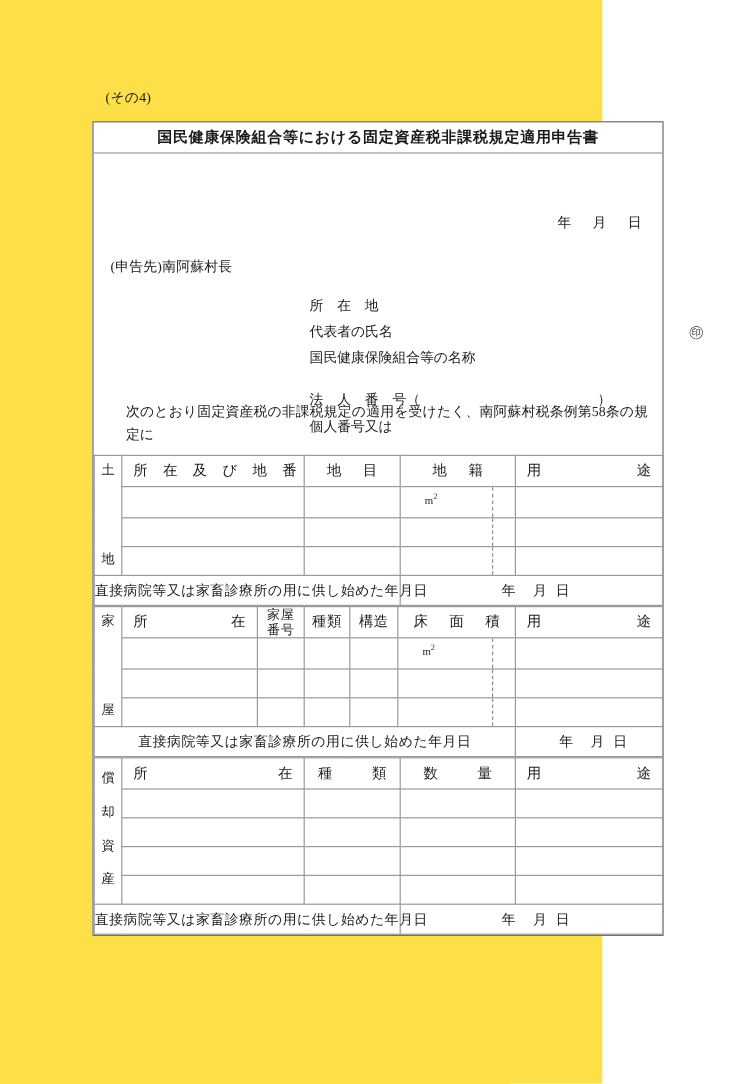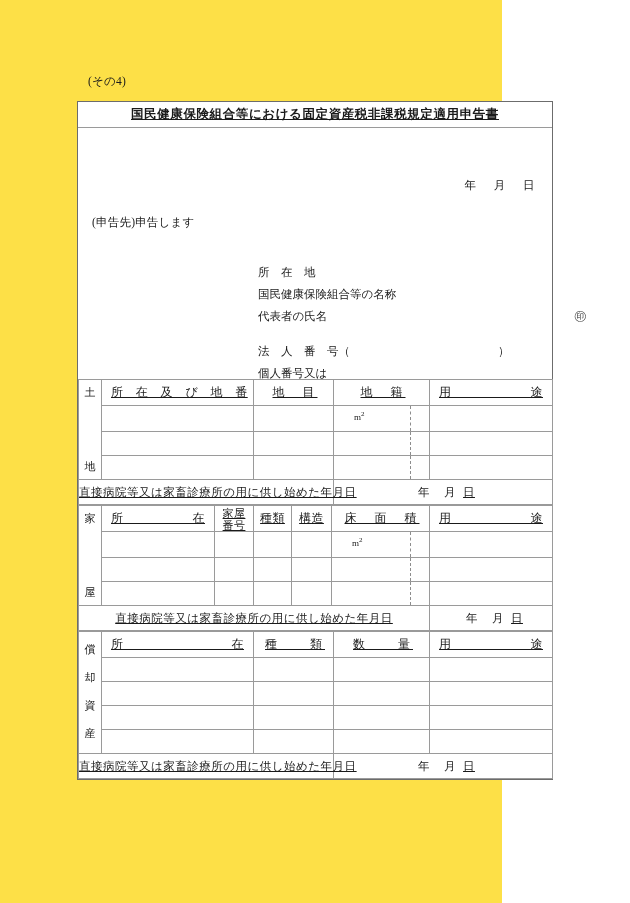--- a/index.html
+++ b/index.html
@@ -36,21 +36,20 @@
 
   
   .form-frame {
     position: absolute;
     left: 77px;
     top: 101px;
     width: 476px;
     border: 1px solid #6c6c6c;
     box-sizing: border-box;
     background: #fff;
-    text-decoration: underline;
   }
 
   
   .title-bar {
     border-bottom: 1px solid #9a9a9a;
     height: 25px;
     line-height: 25px;
     text-align: center;
     font-size: 12.5px;
     font-weight: bold;
@@ -79,21 +78,21 @@
     left: 14px;
     top: 87px;
     font-size: 11.5px;
     letter-spacing: 0.2px;
     white-space: nowrap;
   }
 
   .declarant {
     position: absolute;
     left: 180px;
-    top: 133px;
+    top: 116px;
     font-size: 11.5px;
     line-height: 22px;
     white-space: nowrap;
   }
   .declarant .row { position: relative; height: 22px; }
   .seal {
     position: absolute;
     left: 316px;
     top: 0px;
     font-size: 12.5px;
@@ -219,44 +218,45 @@
     <div class="title-bar">国民健康保険組合等における固定資産税非課税規定適用申告書</div>
 
     <div class="header-block">
 
       <div class="date-line">
         <span class="g">年</span>
         <span class="g">月</span>
         <span>日</span>
       </div>
 
-      <div class="addressee">(申告先)申告します</div>
+      <div class="addressee">(申告先)南阿蘇村長</div>
 
       <div class="declarant">
         <div class="row">
           <span>所　在　地</span>
         </div>
         <div class="row">
-          <span>国民健康保険組合等の名称</span>
+          <span>代表者の氏名</span>
+          <span class="seal">㊞</span>
         </div>
         <div class="row">
-          <span>代表者の氏名</span>
-          <span class="seal">㊞</span>
+          <span>国民健康保険組合等の名称</span>
         </div>
         <div class="gap-row"></div>
         <div class="row">
           <span>法　人　番　号（</span>
           <span class="paren-close">）</span>
         </div>
         <div class="row">
           <span>個人番号又は</span>
         </div>
       </div>
 
       <div class="statement">
+        <div class="indent">次のとおり固定資産税の非課税規定の適用を受けたく、南阿蘇村税条例第58条の規定に</div>
       </div>
 
     </div>
 
     <table class="asset-table">
       <colgroup>
         <col style="width:23px">
           <col style="width:152px">
           <col style="width:80px">
         <col style="width:96px">

